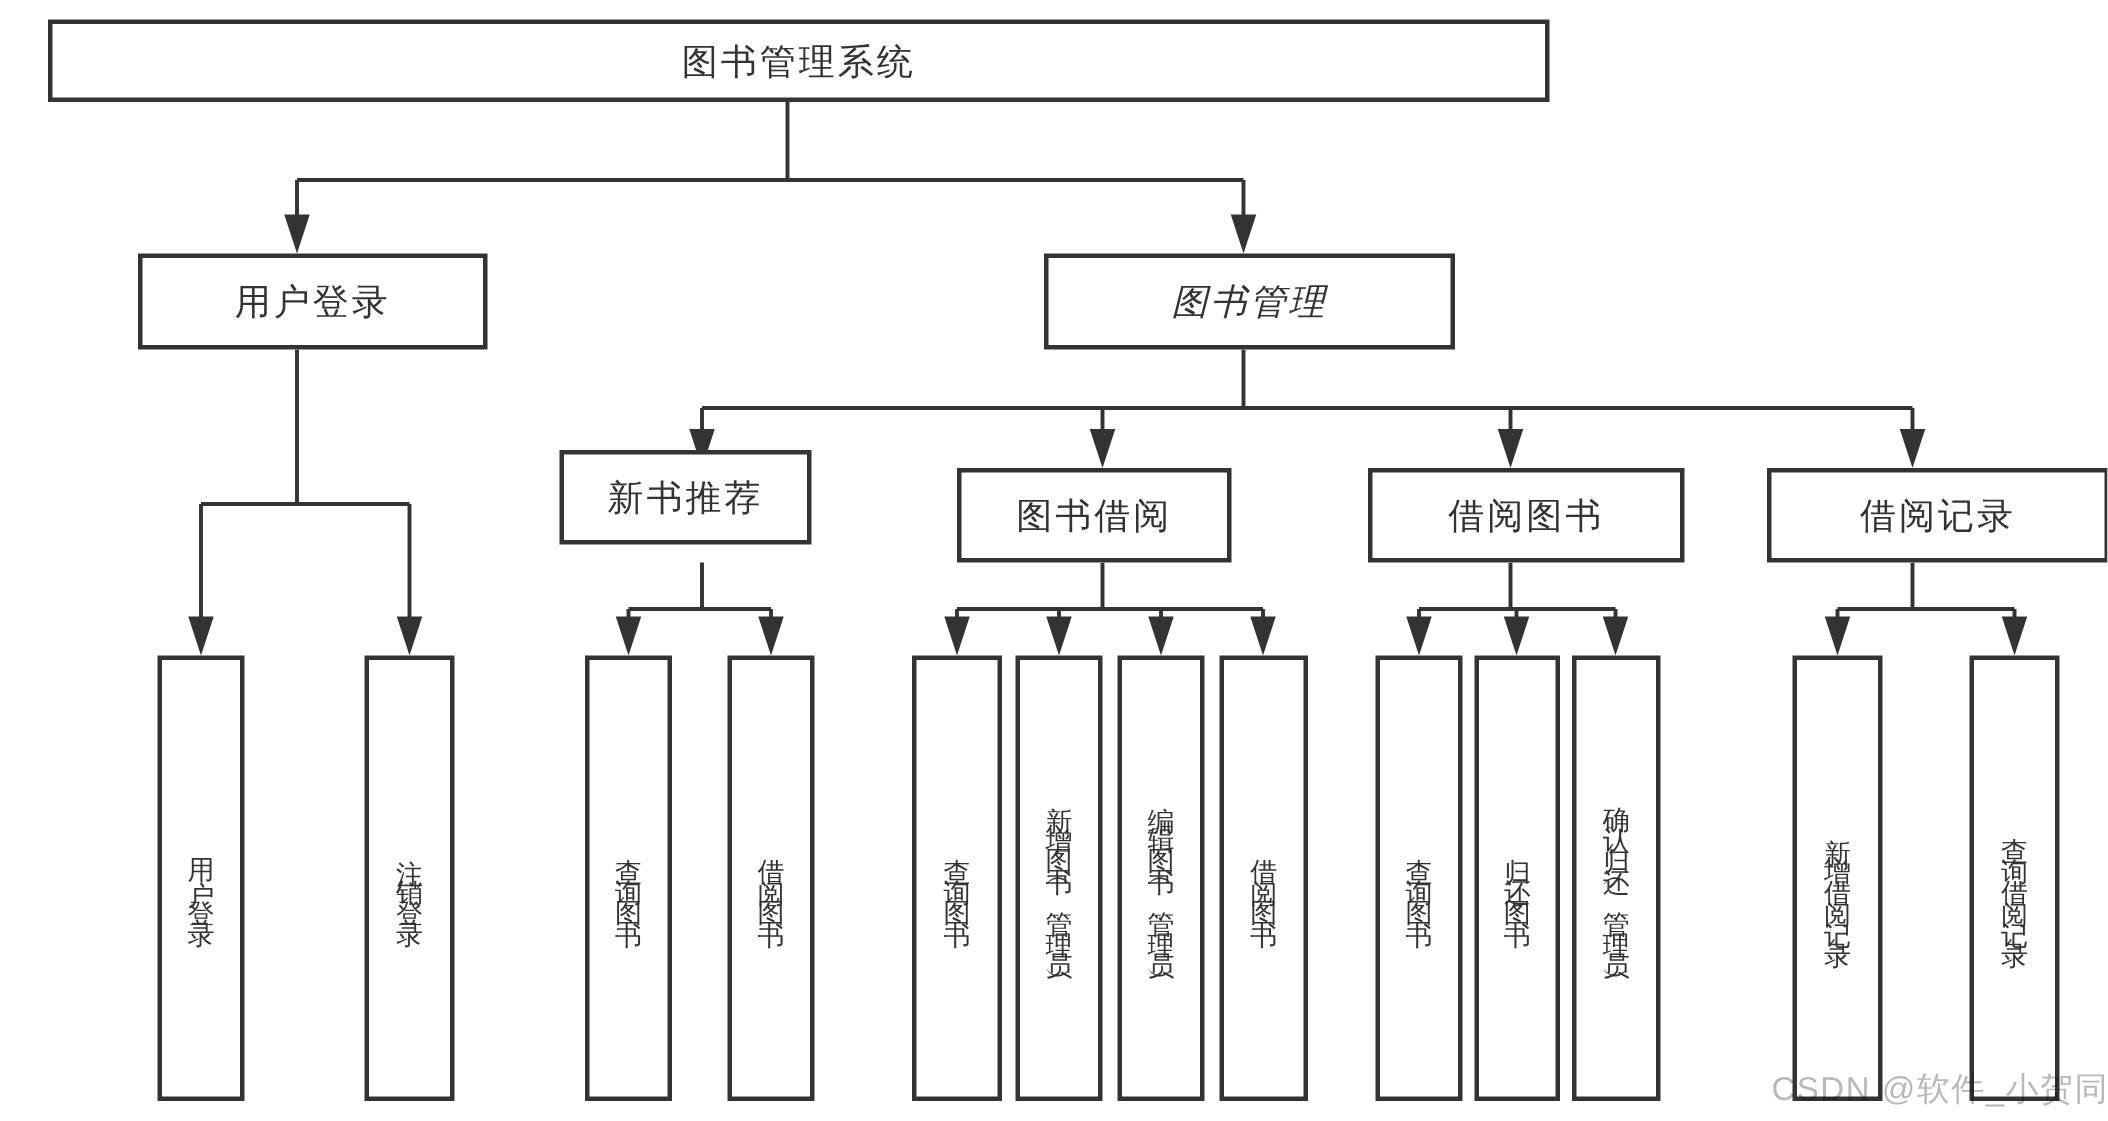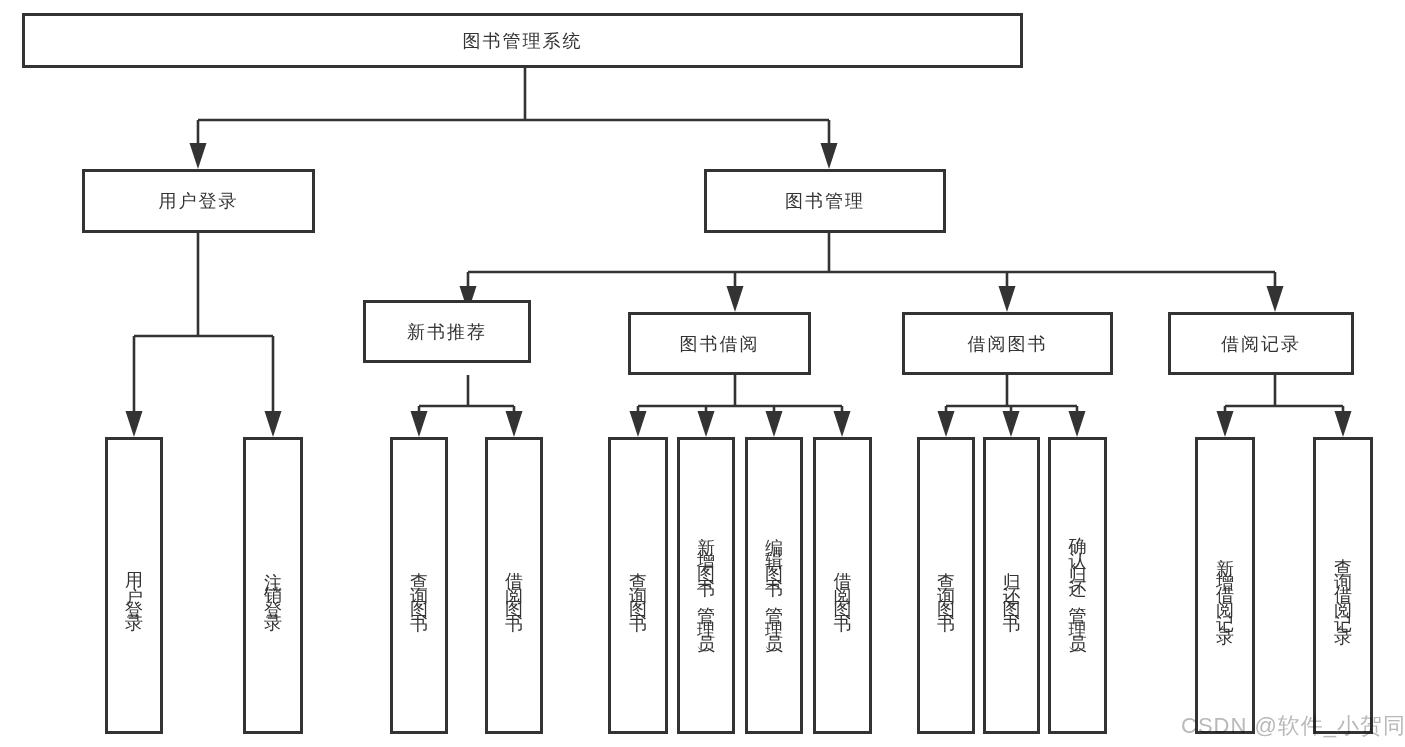--- a/index.html
+++ b/index.html
@@ -25,21 +25,21 @@
   .box {
     position: absolute;
     box-sizing: border-box;
     border: 3px solid #333333;
     background: #ffffff;
     display: flex;
     align-items: center;
     justify-content: center;
     color: #333333;
   }
-  .hbox { font-size: 18px; letter-spacing: 2px; white-space: nowrap; }
+  .hbox { font-size: 24px; letter-spacing: 2px; white-space: nowrap; margin-left: 10px; }
   .leaf .vtext {
     writing-mode: vertical-rl;
     text-orientation: mixed;
     font-size: 18px;
     line-height: 1;
     letter-spacing: 14px;
     color: #333333;
   }
   .watermark {
     position: absolute;
@@ -89,26 +89,26 @@
         <use href="#ah" x="1011" y="437"></use>
       <use href="#ah" x="1077" y="437"></use>
       <use href="#ah" x="1225" y="437"></use>
         <use href="#ah" x="1343" y="437"></use>
     </g>
   </svg>
 
   <div class="box hbox" style="left:22px; top:13px; width:1001px; height:55px;">图书管理系统</div>
 
   <div class="box hbox" style="left:82px; top:169px; width:233px; height:64px;">用户登录</div>
-  <div class="box hbox" style="left:704px; top:169px; width:242px; height:64px;">图书管理</div>
+  <div class="box hbox" style="left:686px; top:169px; width:274px; height:64px;font-style:italic;">图书管理</div>
 
   <div class="box hbox" style="left:363px; top:300px; width:168px; height:63px;">新书推荐</div>
   <div class="box hbox" style="left:628px; top:312px; width:183px; height:63px;">图书借阅</div>
   <div class="box hbox" style="left:902px; top:312px; width:211px; height:63px;">借阅图书</div>
-  <div class="box hbox" style="left:1168px; top:312px; width:186px; height:63px;">借阅记录</div>
+  <div class="box hbox" style="left:1168px; top:312px; width:228px; height:63px;">借阅记录</div>
 
   <div class="box leaf" style="left:105px; top:437px; width:58px; height:297px;">
     <span class="vtext">用户登录</span>
   </div>
   <div class="box leaf" style="left:243px; top:437px; width:60px; height:297px;">
     <span class="vtext">注销登录</span>
   </div>
 
   <div class="box leaf" style="left:390px; top:437px; width:58px; height:297px;">
     <span class="vtext">查询图书</span>

